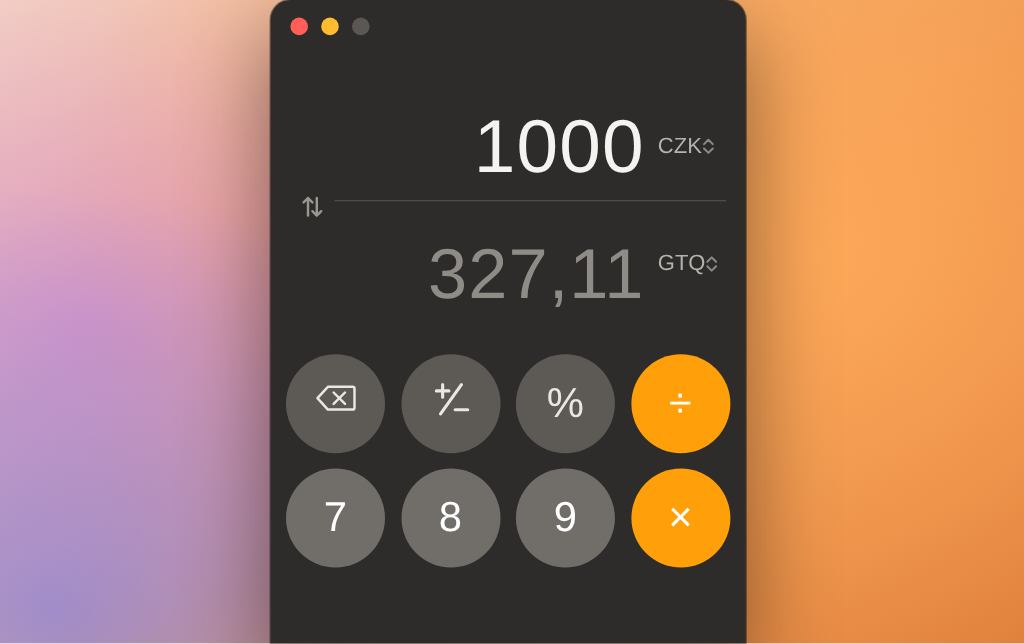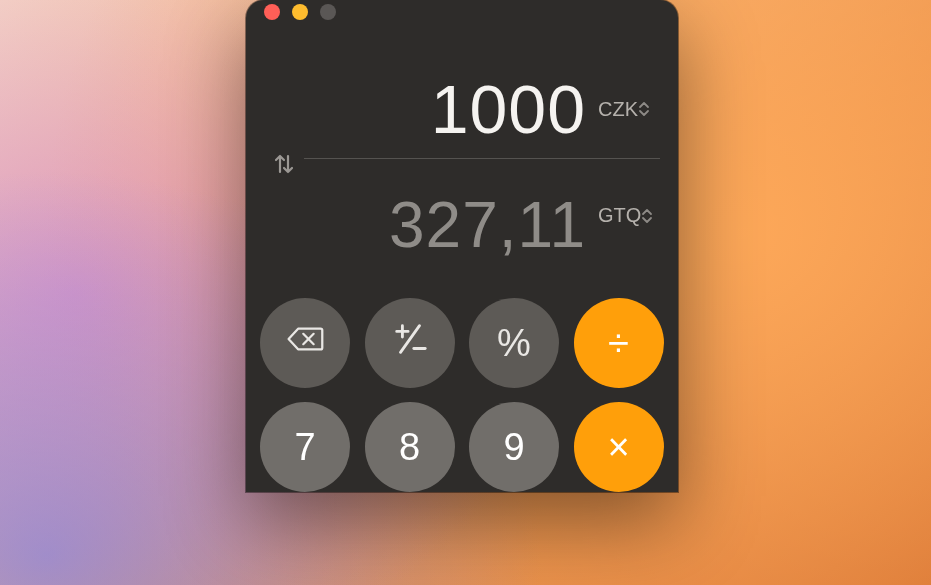--- a/index.html
+++ b/index.html
@@ -21,21 +21,21 @@
         radial-gradient(ellipse 900px 700px at 5% 95%, rgba(100,120,255,0.55), transparent 55%),
         radial-gradient(ellipse 900px 700px at 8% 50%, rgba(200,120,230,0.55), transparent 55%),
         radial-gradient(ellipse 1000px 900px at 80% 40%, rgba(255,170,90,0.9), transparent 70%),
         linear-gradient(135deg, #f8d9c0 0%, #f5b67d 35%, #e78f4c 65%, #d06a2c 100%);
     }
     .window {
       position: absolute;
       left: 246px;
       top: 0;
       width: 432px;
-      height: 492px;
+      height: 585px;
       background: #2e2c2a;
       border-radius: 18px 18px 0 0;
       box-shadow: 0 30px 80px rgba(0,0,0,0.45), 0 0 0 1px rgba(0,0,0,0.4);
       overflow: hidden;
       display: flex;
       flex-direction: column;
     }
     .titlebar {
       height: 48px;
       display: flex;

